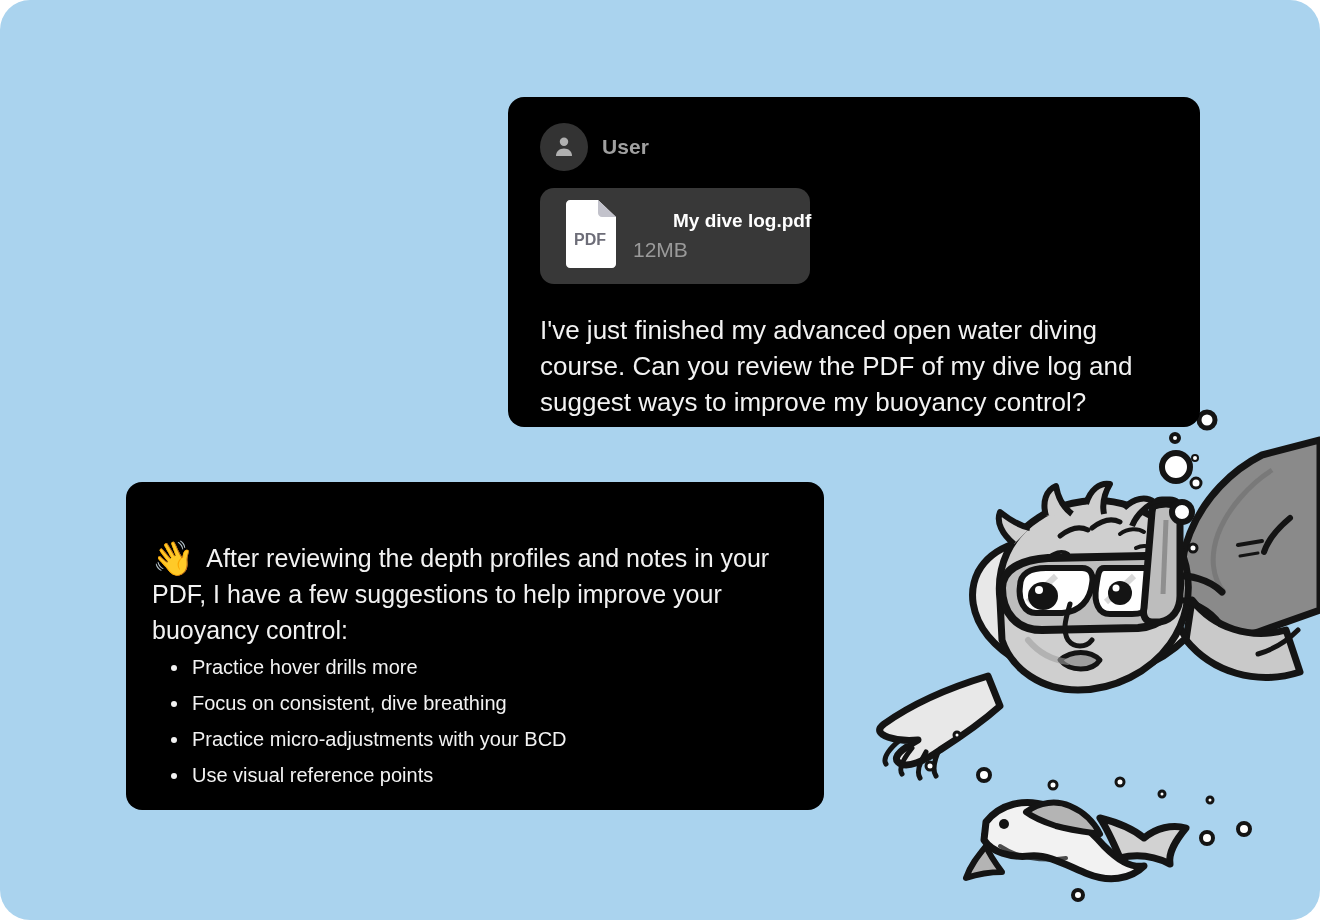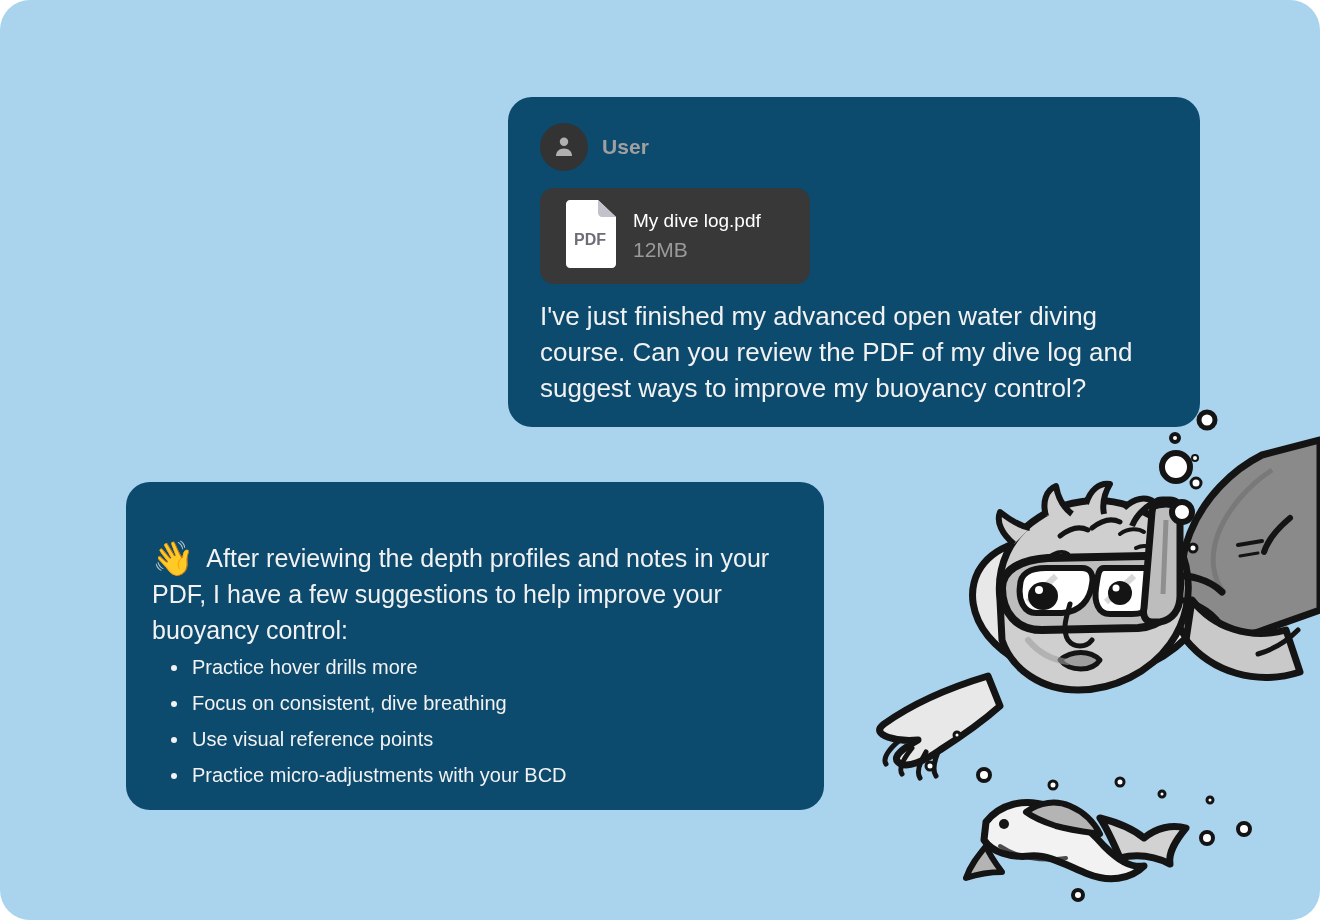--- a/index.html
+++ b/index.html
@@ -29,22 +29,22 @@
     position: absolute;
     left: 0; top: 0;
     width: 1320px;
     height: 920px;
     pointer-events: none;
   }
 
   
   .bubble {
     position: absolute;
-    background: #0c4a6e;
-    border-radius: 24px;
+    background: #000000;
+    border-radius: 16px;
     box-sizing: border-box;
   }
 
   #user-bubble {
     left: 508px;
     top: 97px;
     width: 692px;
     height: 330px;
     padding: 26px 32px 0 32px;
   }
@@ -105,34 +105,35 @@
   .attachment-meta {
     display: flex;
     flex-direction: column;
     justify-content: center;
     gap: 6px;
     min-width: 0;
   }
   .file-name {
     color: #ffffff;
     font-size: 19px;
-    font-weight: normal;
+    font-weight: bold;
     white-space: nowrap;
+    margin-left: 40px;
   }
   .file-size {
     color: #9a9a9a;
     font-size: 21px;
   }
 
   
   .msg-text {
     color: #f2f2f2;
     font-size: 26px;
     line-height: 36px;
-    margin-top: 14px;
+    margin-top: 28px;
   }
 
   
   .assistant-body {
     color: #f2f2f2;
     font-size: 25px;
     line-height: 36px;
   }
   .wave-emoji {
     float: left;
@@ -345,19 +346,19 @@
     <div class="msg-text">I've just finished my advanced open water diving course. Can you review the PDF of my dive log and suggest ways to improve my buoyancy control?</div>
   </div>
 
   <div class="bubble" id="assistant-bubble">
     <div class="assistant-body">
       <span class="wave-emoji">👋</span>
       <span class="assistant-intro">After reviewing the depth profiles and notes in your PDF, I have a few suggestions to help improve your buoyancy control:</span>
       <ul class="suggestion-list">
         <li>Practice hover drills more</li>
         <li>Focus on consistent, dive breathing</li>
+        <li>Practice micro-adjustments with your BCD</li>
         <li>Use visual reference points</li>
-        <li>Practice micro-adjustments with your BCD</li>
       </ul>
     </div>
   </div>
 
 </div>
 
 </body></html>

